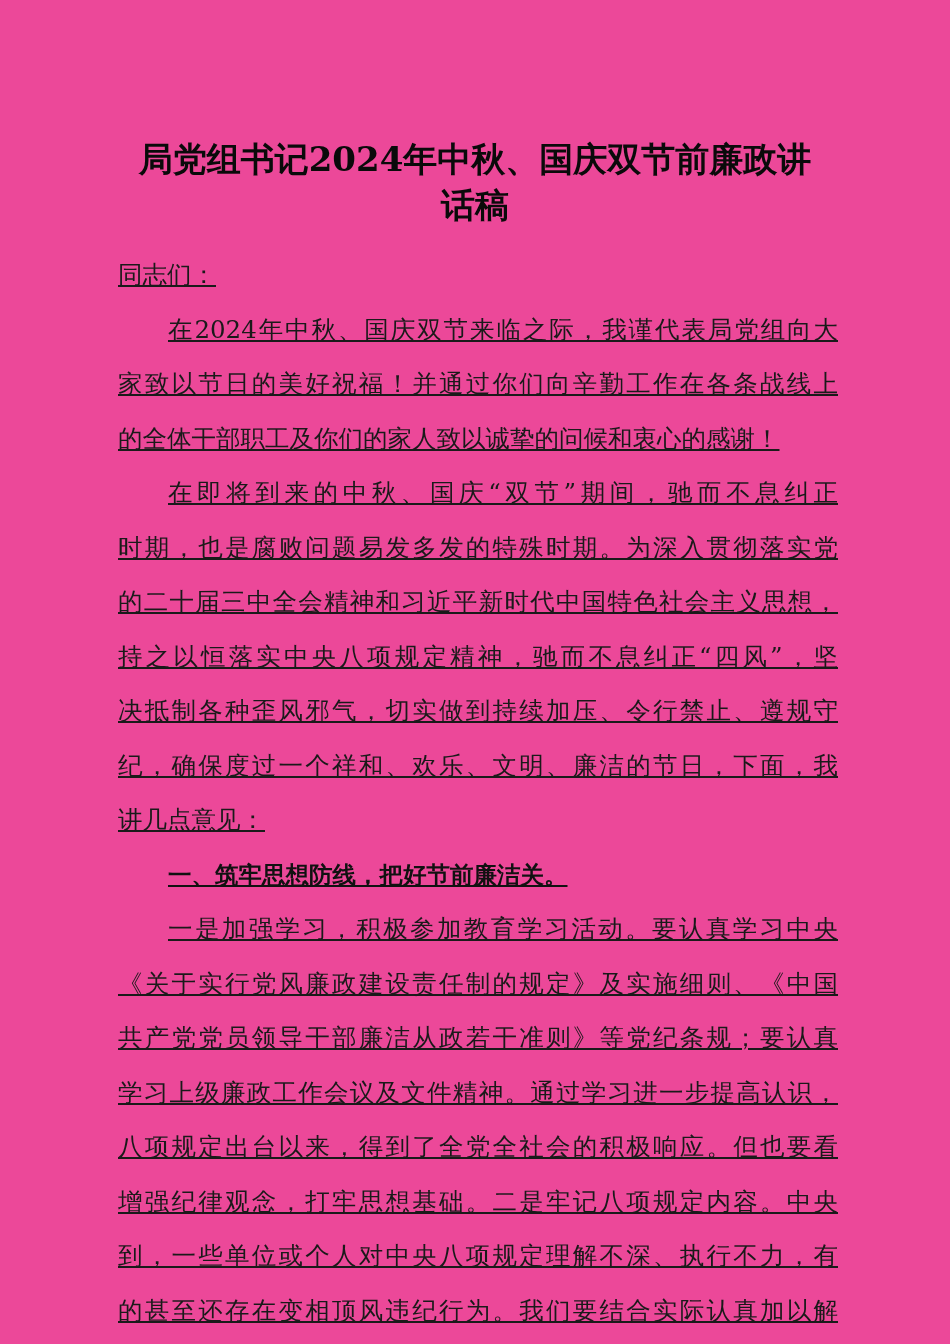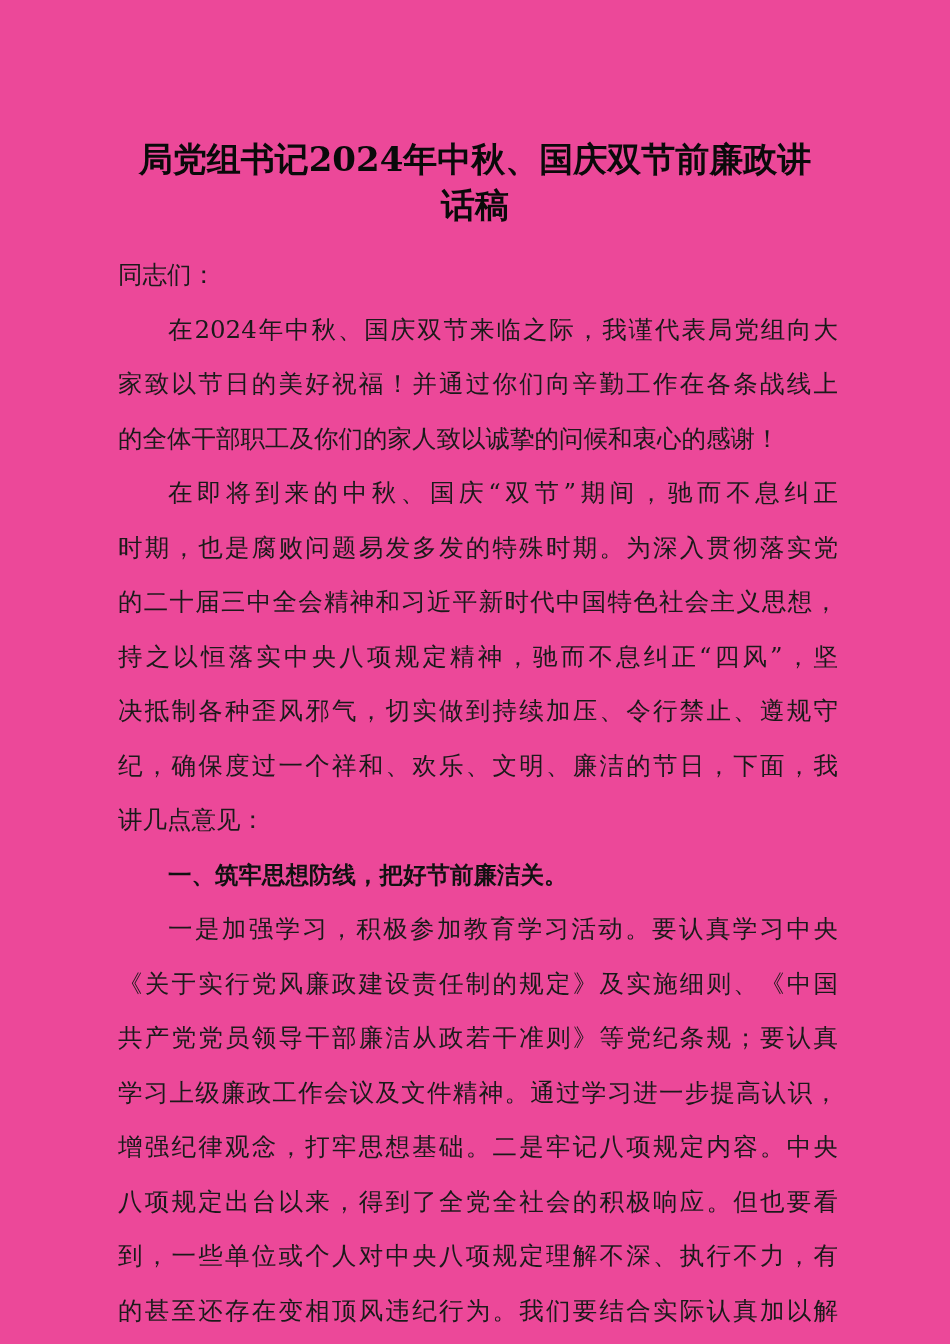--- a/index.html
+++ b/index.html
@@ -45,20 +45,21 @@
       font-size: 24.5px;
       line-height: 54.5px;
       color: #1a1a1a;
     }
     .line {
       display: block;
       white-space: nowrap;
       height: 54.5px;
       text-align: justify;
       text-align-last: justify;
+      text-decoration: underline;
     }
     .line.last { text-align: center; text-align-last: left; }
     .indent { padding-left: 50px; }
     .heading {
       font-family: "DejaVu Sans", "Liberation Sans", sans-serif;
       font-weight: bold;
       font-size: 23.5px;
       text-align: left;
       text-align-last: left;
       color: #111111;
@@ -96,20 +97,20 @@
 
     <div>
       <span class="line indent heading">一、筑牢思想防线，把好节前廉洁关。</span>
     </div>
 
     <div>
       <span class="line indent">一是加强学习，积极参加教育学习活动。要认真学习中央</span>
       <span class="line">《关于实行党风廉政建设责任制的规定》及实施细则、《中国</span>
       <span class="line">共产党党员领导干部廉洁从政若干准则》等党纪条规；要认真</span>
       <span class="line">学习上级廉政工作会议及文件精神。通过学习进一步提高认识，</span>
+      <span class="line">八项规定出台以来，得到了全党全社会的积极响应。但也要看</span>
       <span class="line">增强纪律观念，打牢思想基础。二是牢记八项规定内容。中央</span>
-      <span class="line">八项规定出台以来，得到了全党全社会的积极响应。但也要看</span>
       <span class="line">到，一些单位或个人对中央八项规定理解不深、执行不力，有</span>
       <span class="line">的甚至还存在变相顶风违纪行为。我们要结合实际认真加以解</span>
     </div>
   </div>
 
 </div>
 
 </body></html>

